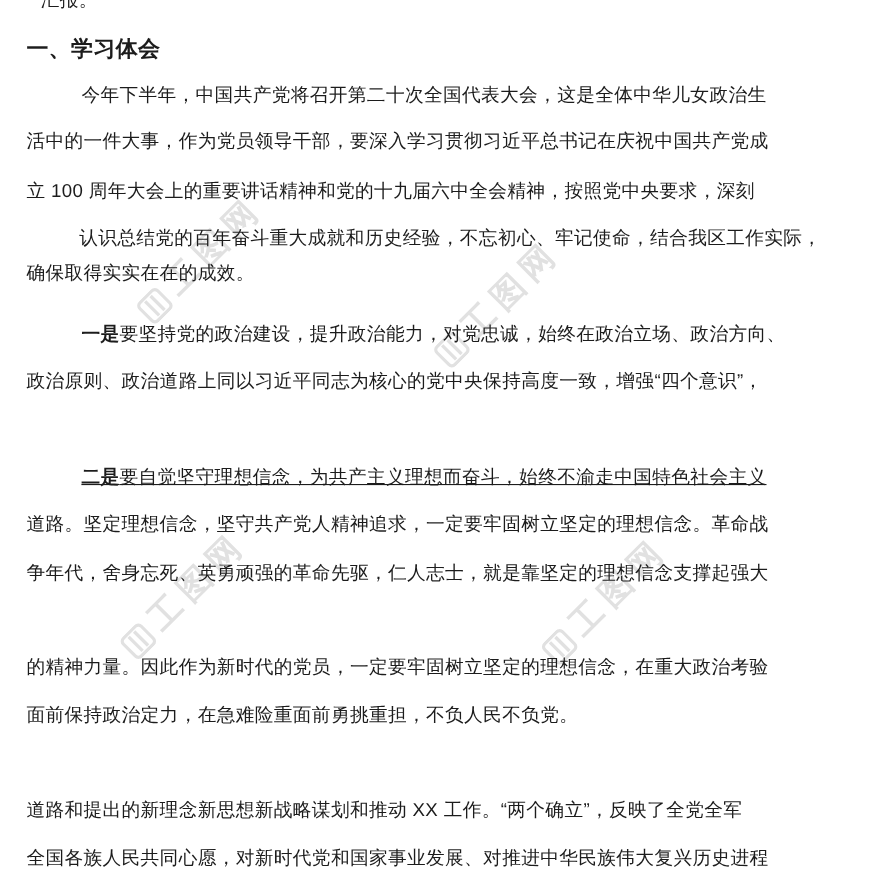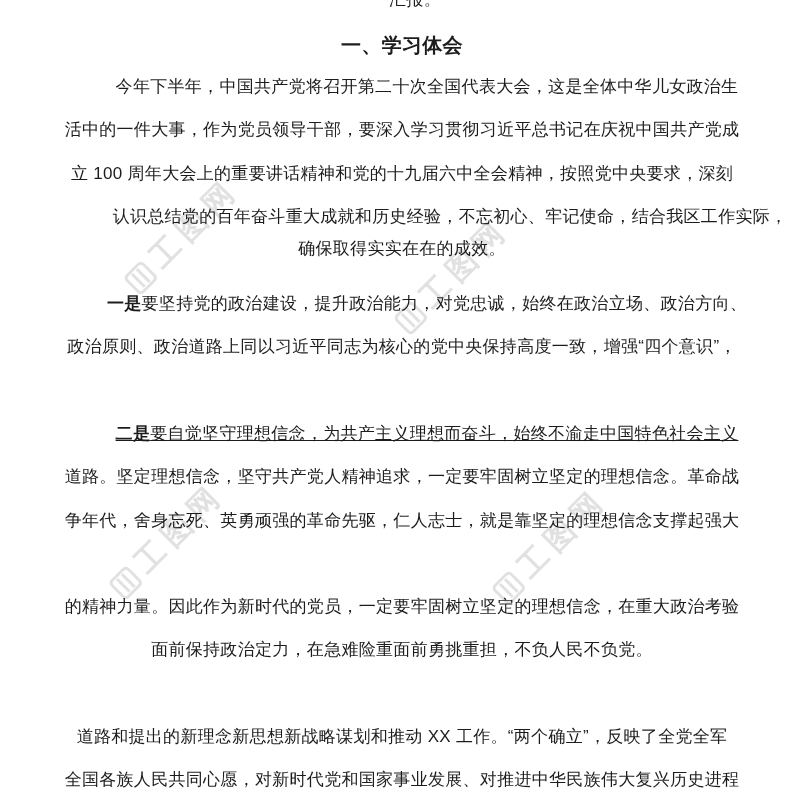--- a/index.html
+++ b/index.html
@@ -25,21 +25,21 @@
     white-space: nowrap;
   }
   .wm-text {
     font-size: 30px;
     font-weight: bold;
     letter-spacing: 7px;
     color: #dcdcdc;
   }
   .wm svg { display: block; }
   
-  .text-layer { position: absolute; inset: 0; z-index: 1; text-align: center; }
+  .text-layer { position: absolute; inset: 0; z-index: 1; }
   .line {
     position: absolute;
     left: 24px;
     width: 756px;
     font-size: 17px;
     letter-spacing: 0.3px;
     line-height: 24px;
     white-space: nowrap;
   }
   .line.indent { text-indent: 50px; }

